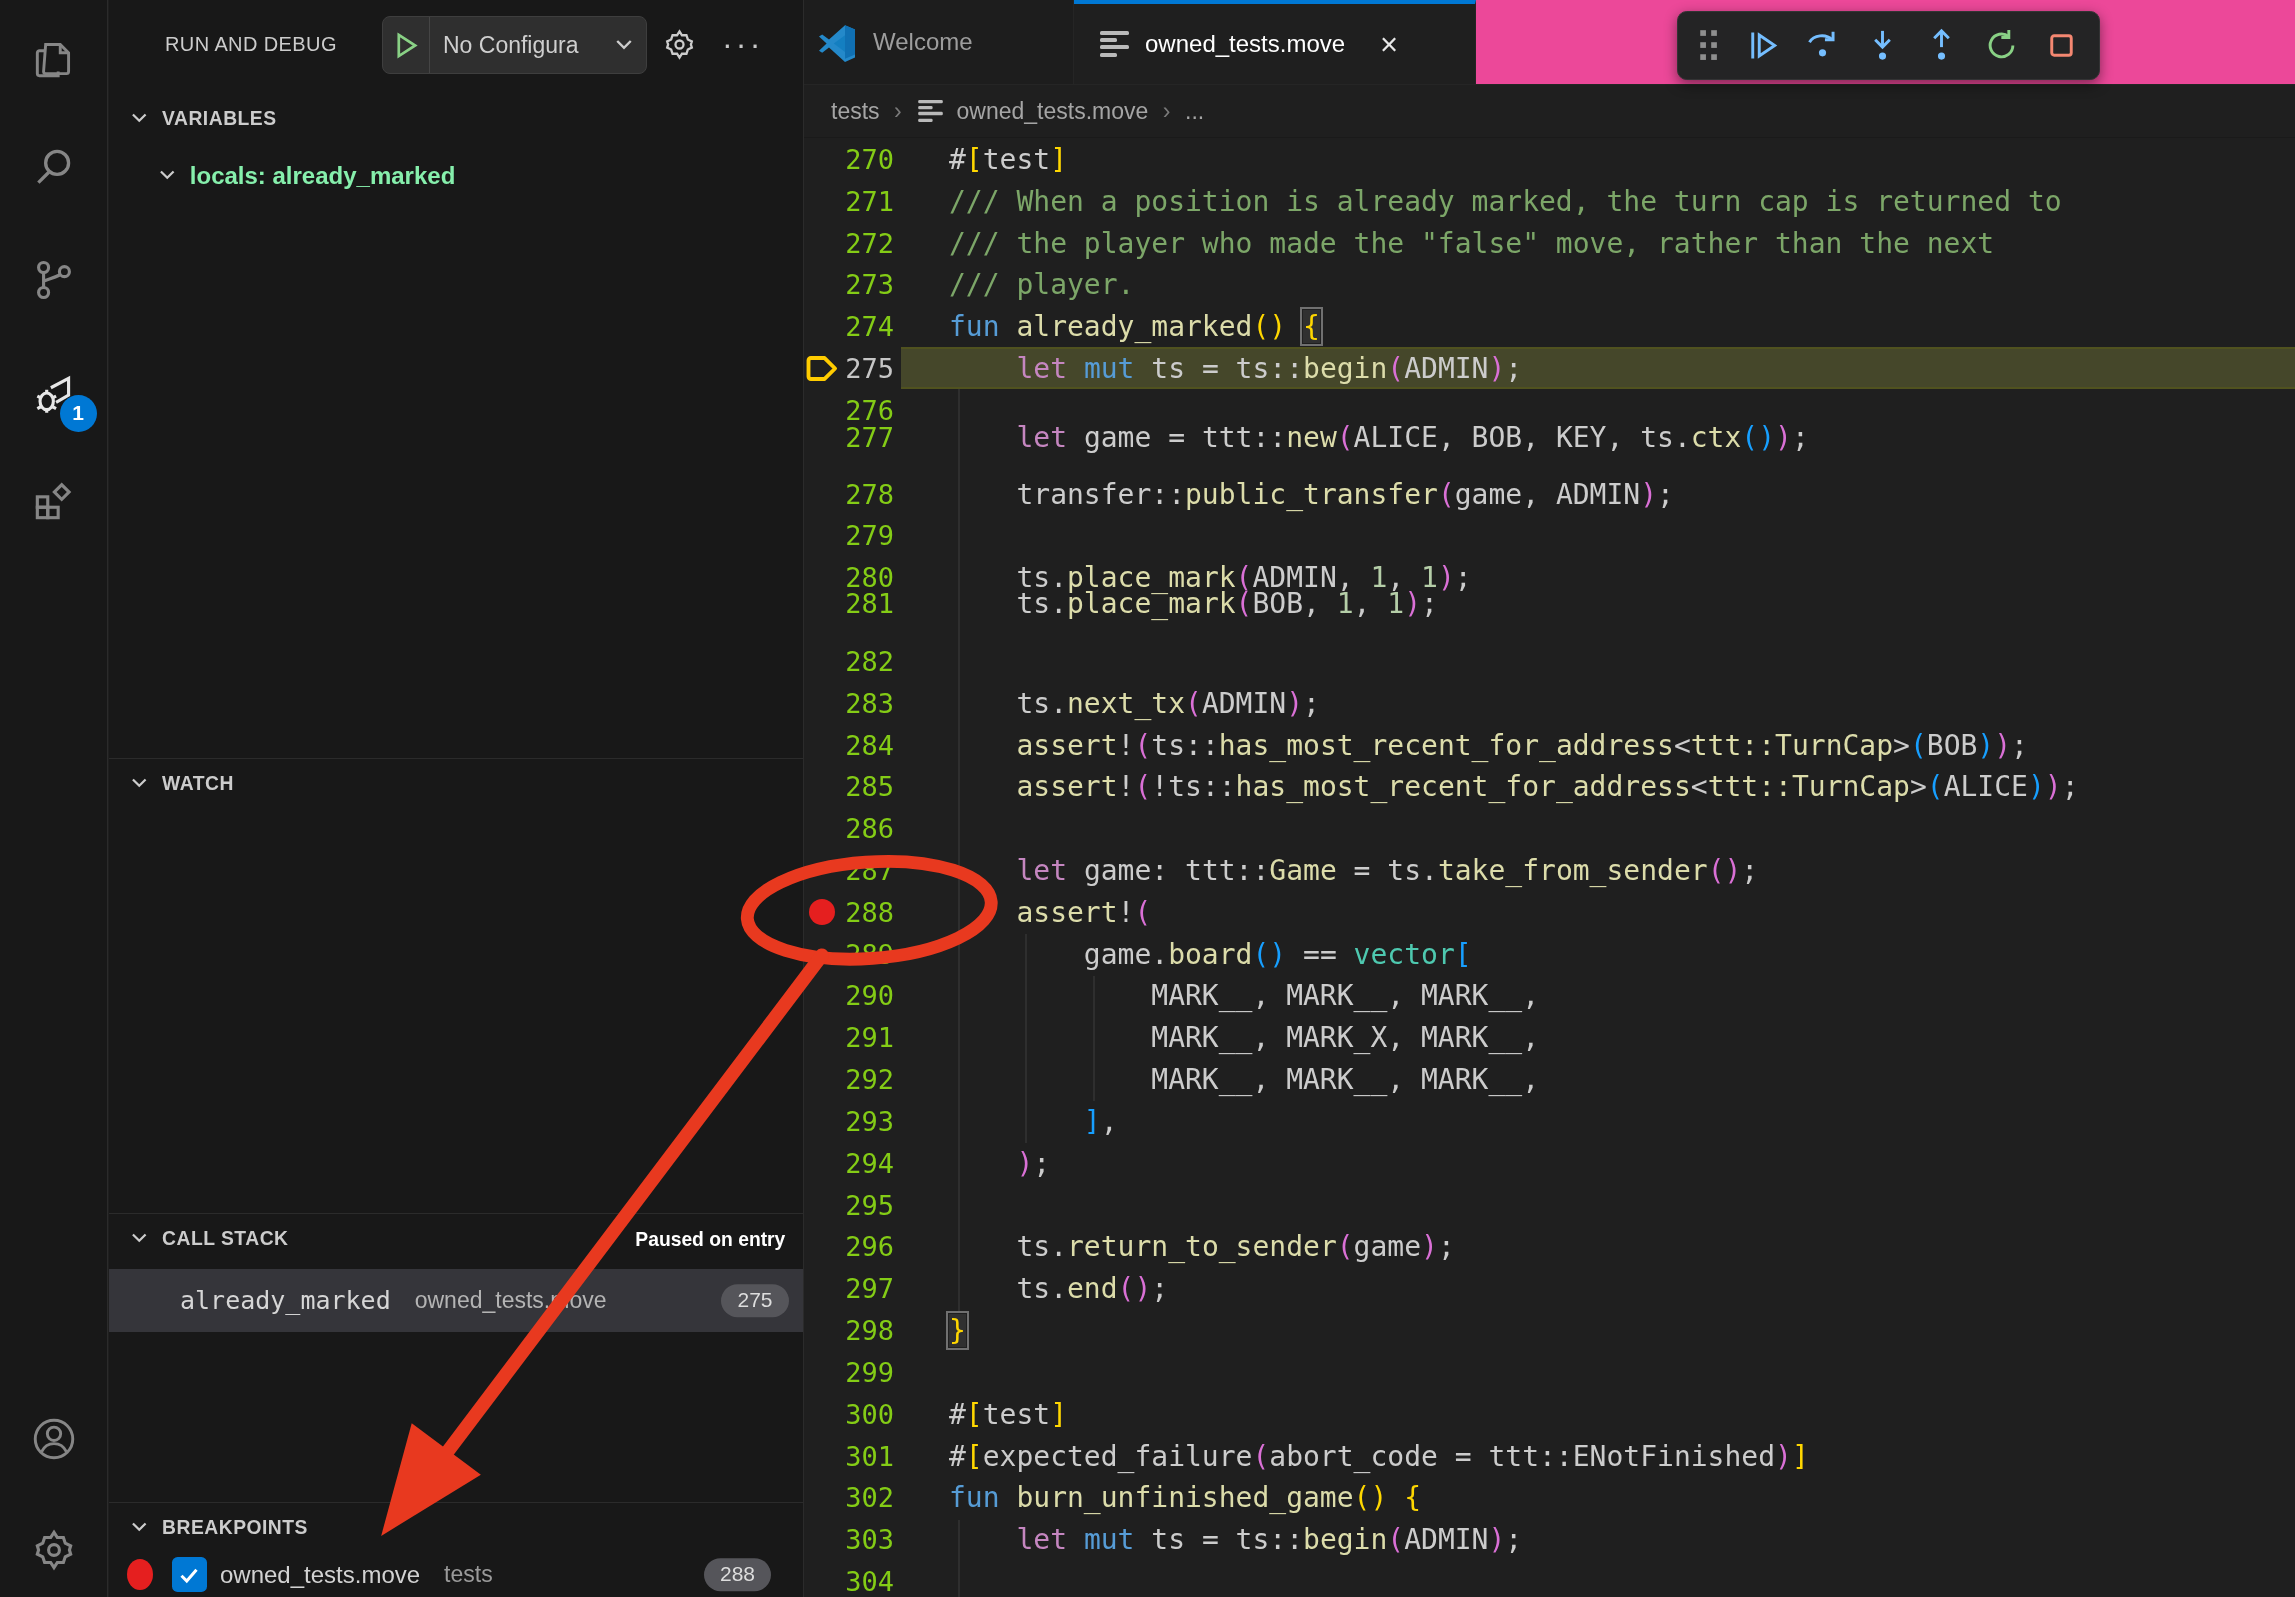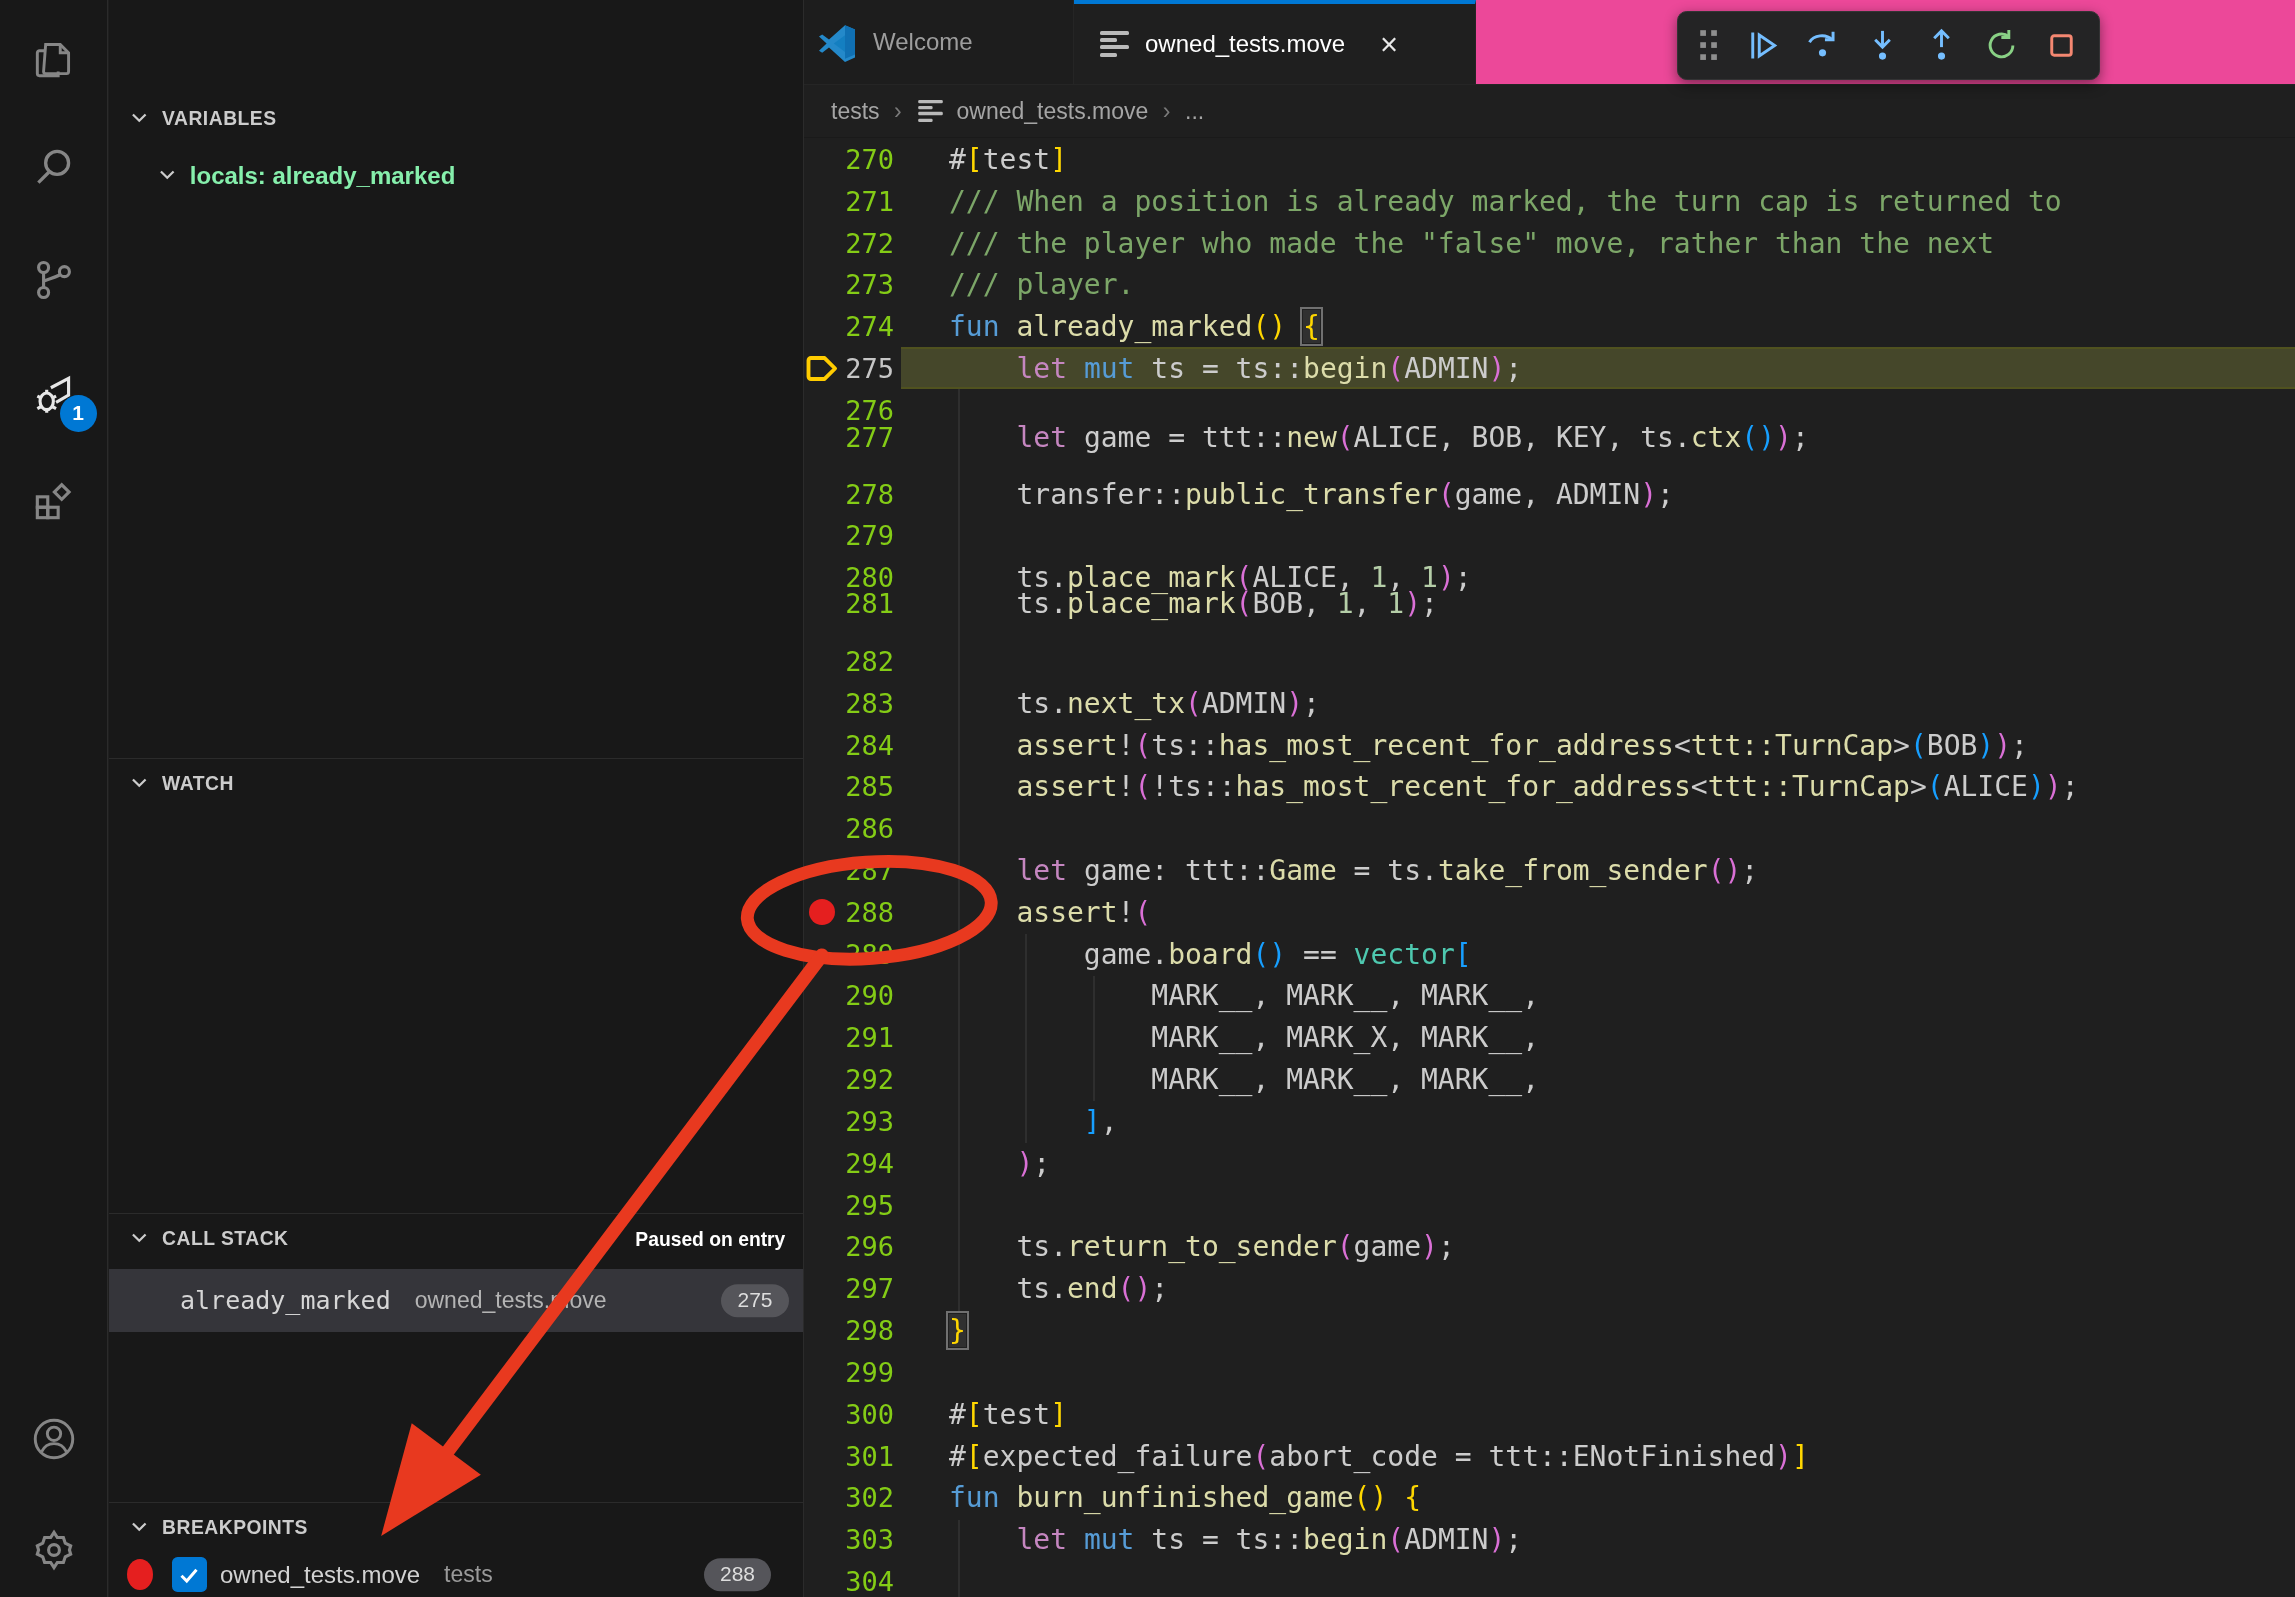--- a/index.html
+++ b/index.html
@@ -146,20 +146,43 @@
     </div>
     <div class="ab-icon" style="top:1506px">
       <svg viewBox="0 0 24 24" fill="none" stroke="currentColor" stroke-width="1.5">
           <circle cx="12" cy="12" r="2.6"></circle>
           <path d="M12 3.5 13.6 6h2.9l.9 2.7 2.6 1.3-.6 2  .6 2-2.6 1.3-.9 2.7h-2.9L12 20.5 10.4 18H7.5l-.9-2.7L4 14l.6-2L4 10l2.6-1.3L7.5 6h2.9z"></path>
         </svg>
     </div>
   </div>
 
   <div id="sidebar">
+    <div class="sb-headerrow">
+      <span class="sb-title">RUN AND DEBUG</span>
+      <div class="cfg-dd">
+        <span class="cfg-play">
+          <svg width="27" height="31" viewBox="0 0 14 16" fill="none" stroke="#89d185" stroke-width="1.4">
+              <path d="M3 2.5 11.5 8 3 13.5z"></path>
+            </svg>
+        </span>
+        <span class="cfg-label">No Configura</span>
+        <span class="cfg-chev">
+          <svg width="24" height="24" viewBox="0 0 16 16" fill="none" stroke="currentColor" stroke-width="1.6">
+              <path d="M3.5 6 8 10.5 12.5 6"></path>
+            </svg>
+        </span>
+      </div>
+      <span class="sb-gear">
+        <svg width="37" height="37" viewBox="0 0 24 24" fill="none" stroke="currentColor" stroke-width="1.5">
+            <circle cx="12" cy="12" r="2.6"></circle>
+            <path d="M12 3.5 13.6 6h2.9l.9 2.7 2.6 1.3-.6 2 .6 2-2.6 1.3-.9 2.7h-2.9L12 20.5 10.4 18H7.5l-.9-2.7L4 14l.6-2L4 10l2.6-1.3L7.5 6h2.9z"></path>
+          </svg>
+      </span>
+      <span class="sb-dots">···</span>
+    </div>
 
     <div class="section-h" style="top:93px">
       <span class="chev"><svg width="22.5" height="22.5" viewBox="0 0 16 16" fill="none" stroke="currentColor" stroke-width="1.6">
             <path d="M3.5 6 8 10.5 12.5 6"></path>
           </svg></span>
       <span class="lbl">VARIABLES</span>
     </div>
     <div class="tree-row" style="top:153px; height:45px">
       <span class="chev" style="margin-left:47px; color:#cccccc"><svg width="22.5" height="22.5" viewBox="0 0 16 16" fill="none" stroke="currentColor" stroke-width="1.6">
             <path d="M3.5 6 8 10.5 12.5 6"></path>
@@ -349,21 +372,21 @@
             <span class="txt"><span class="tx">    transfer::</span><span class="fn">public_transfer</span><span class="b2">(</span><span class="tx">game, ADMIN</span><span class="b2">)</span><span class="tx">;</span></span>
           </div>
           <div class="cl" style="top: 376px;">
             <span class="bp"></span>
             <span class="num">279</span>
             <span class="txt"></span>
           </div>
           <div class="cl" style="top: 418px;">
             <span class="bp"></span>
             <span class="num">280</span>
-            <span class="txt"><span class="tx">    ts.</span><span class="fn">place_mark</span><span class="b2">(</span><span class="tx">ALICE, </span><span class="num2">1</span><span class="tx">, </span><span class="num2">1</span><span class="b2">)</span><span class="tx">;</span></span>
+            <span class="txt"><span class="tx">    ts.</span><span class="fn">place_mark</span><span class="b2">(</span><span class="tx">ADMIN, </span><span class="num2">1</span><span class="tx">, </span><span class="num2">1</span><span class="b2">)</span><span class="tx">;</span></span>
           </div>
           <div class="cl" style="top: 444px;">
             <span class="bp"></span>
             <span class="num">281</span>
             <span class="txt"><span class="tx">    ts.</span><span class="fn">place_mark</span><span class="b2">(</span><span class="tx">BOB, </span><span class="num2">1</span><span class="tx">, </span><span class="num2">1</span><span class="b2">)</span><span class="tx">;</span></span>
           </div>
           <div class="cl" style="top: 502px;">
             <span class="bp"></span>
             <span class="num">282</span>
             <span class="txt"></span>

